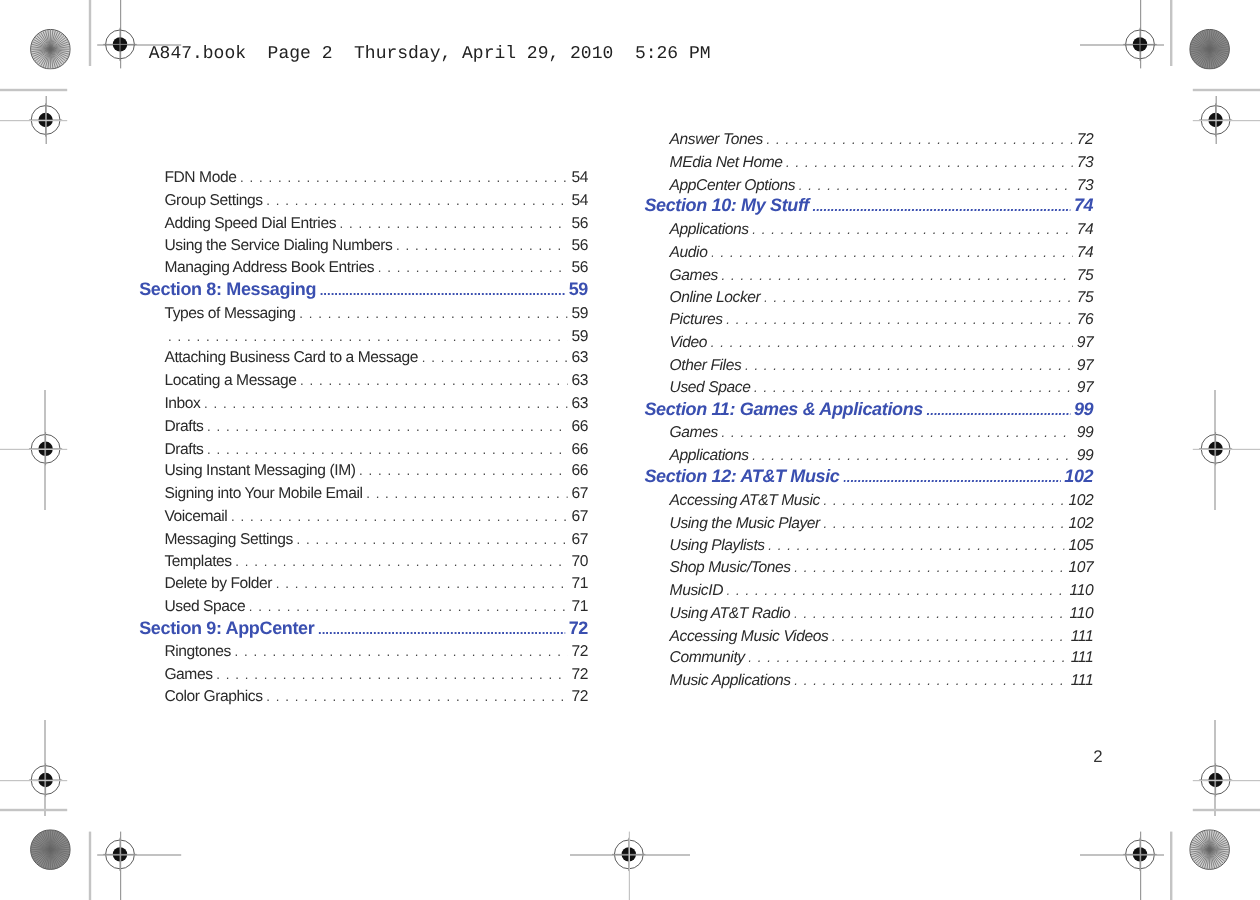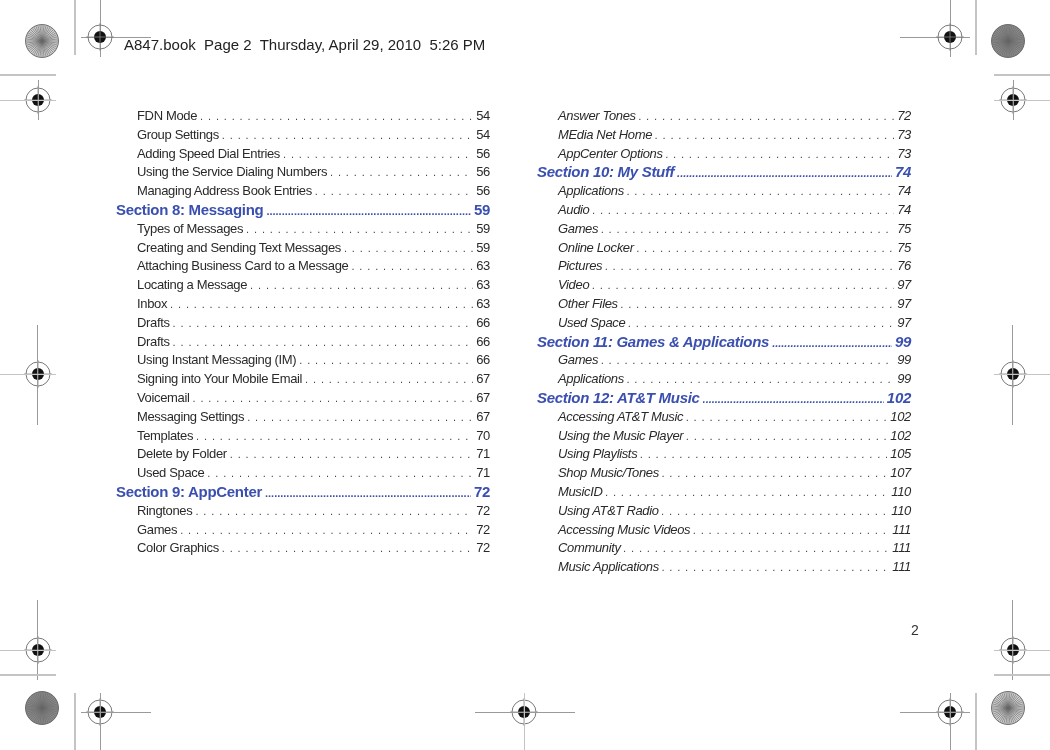--- a/index.html
+++ b/index.html
@@ -2,25 +2,25 @@
 <html><head>
 <meta charset="utf-8">
 <style>
   html, body { margin: 0; padding: 0; }
   body {
     width: 1050px; height: 750px; position: relative; overflow: hidden;
     background: #ffffff; font-family: "Liberation Sans", sans-serif; color: #222;
   }
   .slug {
     position: absolute; left: 124px; top: 36px;
-    font-family: Liberation Sans, sans-serif; font-size: 15px; color: #222;
+    font-family: Liberation Mono, monospace; font-size: 15px; color: #222;
     white-space: pre;
   }
   .col { position: absolute; top: 107px; width: 374px; }
-  .col.left { left: 116px; }
+  .col.left { left: 116px; margin-top: 32px; }
   .col.right { left: 537px; font-style: italic; }
   .row {
     display: flex; align-items: baseline; height: 18.8px; line-height: 18.8px;
     font-size: 13px; font-stretch: condensed; letter-spacing: -0.35px; color: #2a2a2a;
   }
   .row.sub { padding-left: 21px; }
   .row .title { white-space: nowrap; transform-origin: left; }
   .row .leader {
     flex: 1; overflow: hidden; white-space: nowrap; margin: 0 3px;
     color: #444; letter-spacing: 3.2px; font-size: 11px;
@@ -378,26 +378,25 @@
       <span class="title">Managing Address Book Entries</span>
       <span class="leader"></span>
       <span class="page">56</span>
     </div>
     <div class="row section">
       <span class="title">Section 8:  Messaging</span>
       <span class="leader"></span>
       <span class="page">59</span>
     </div>
     <div class="row sub">
-      <span class="title">Types of Messages</span>
+      <span class="title">Types of Messaging</span>
       <span class="leader"></span>
       <span class="page">59</span>
     </div>
     <div class="row sub">
-      <span class="title">Creating and Sending Text Messages</span>
       <span class="leader"></span>
       <span class="page">59</span>
     </div>
     <div class="row sub">
       <span class="title">Attaching Business Card to a Message</span>
       <span class="leader"></span>
       <span class="page">63</span>
     </div>
     <div class="row sub">
       <span class="title">Locating a Message</span>

